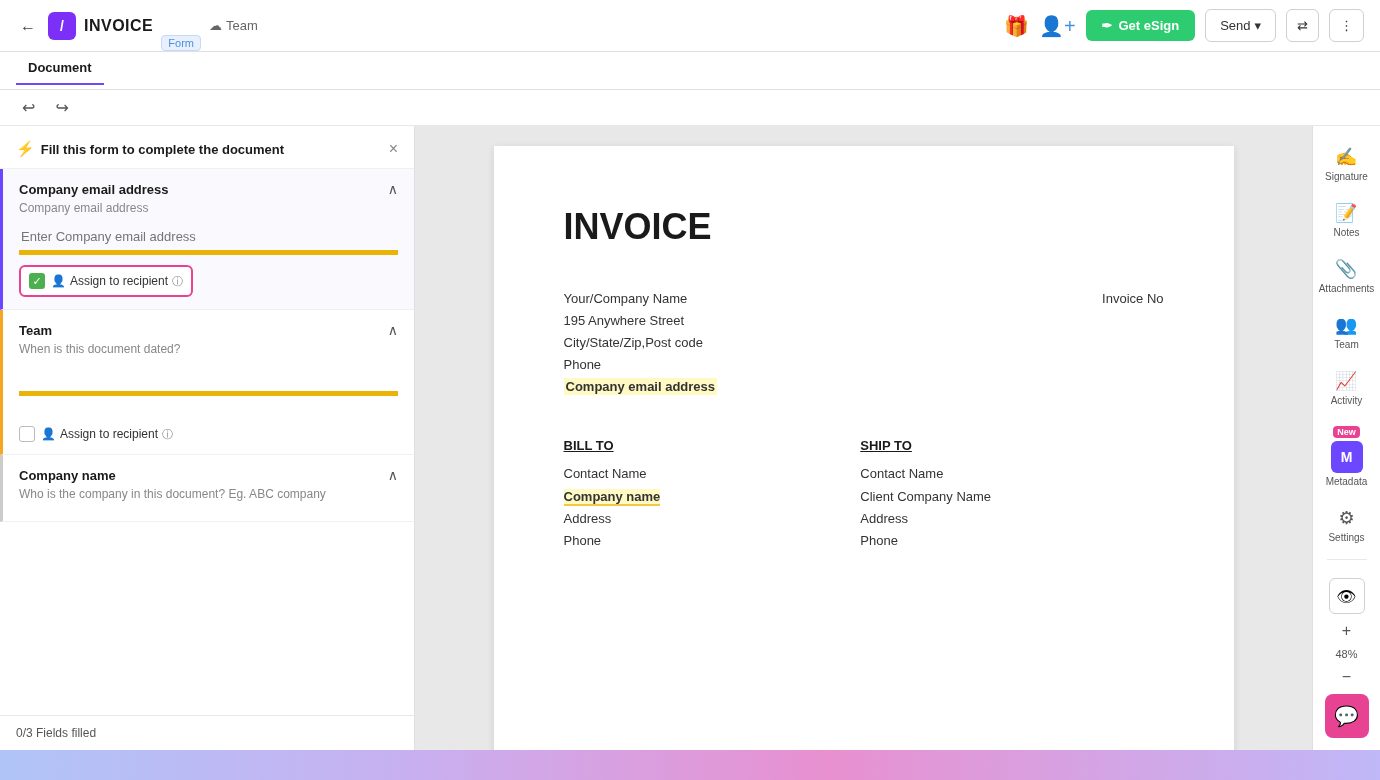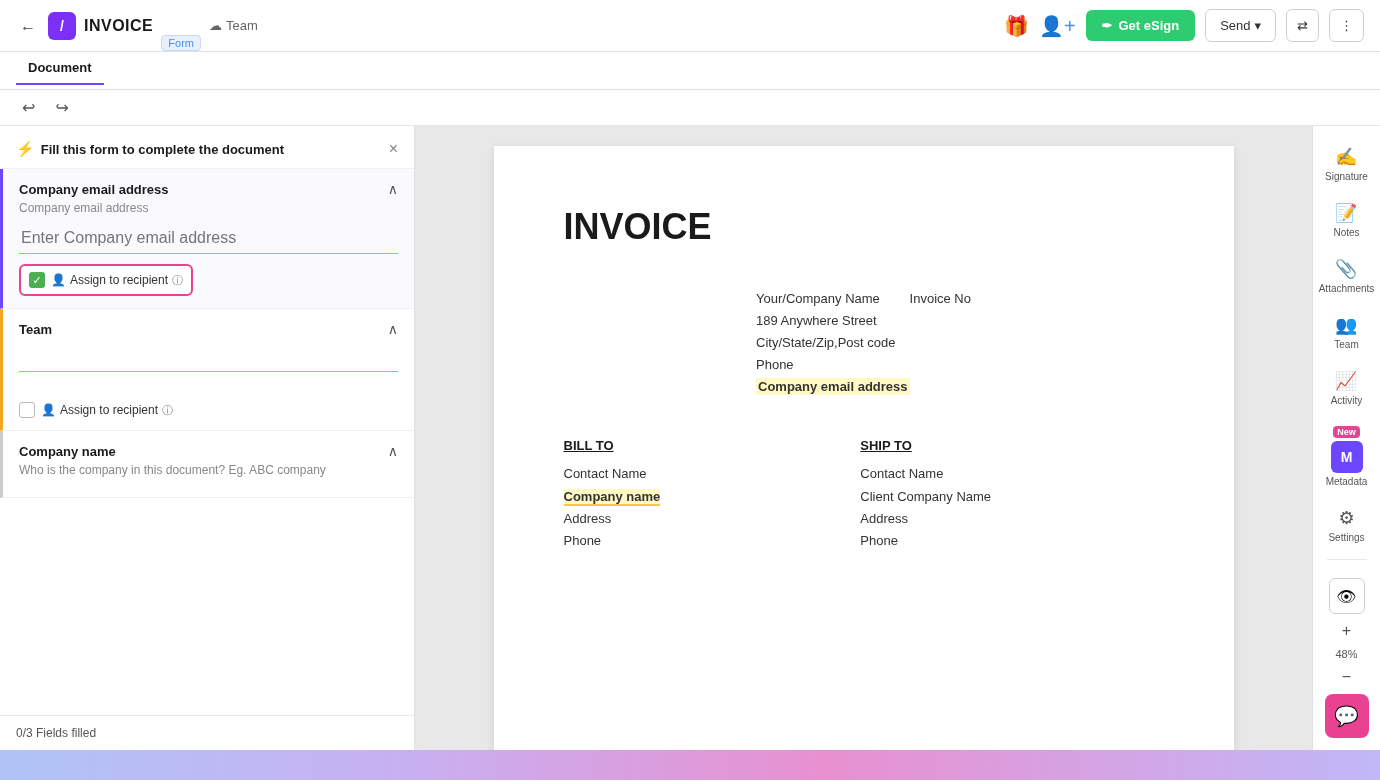--- a/index.html
+++ b/index.html
@@ -107,23 +107,23 @@
     .field-section.date-section { border-left-color: #f5a623; }
 
     .section-header { display: flex; align-items: center; justify-content: space-between; margin-bottom: 4px; }
     .section-title { font-size: 13px; font-weight: 600; color: #1a1a1a; }
     .section-desc { font-size: 12px; color: #888; margin-bottom: 8px; }
     .expand-btn { background: none; border: none; cursor: pointer; color: #555; font-size: 14px; }
 
     .field-input {
       width: 100%;
       border: none;
-      border-bottom: 1px solid #eab308;
+      border-bottom: 5px solid #eab308;
       padding: 6px 2px;
-      font-size: 16px;
+      font-size: 13px;
       color: #ef4444;
       outline: none;
       background: transparent;
       margin-bottom: 10px;
     }
 
     .assign-row {
       display: flex;
       align-items: center;
       gap: 6px;
@@ -168,21 +168,21 @@
       background: #fff;
       width: 740px;
       min-height: 900px;
       margin: 0 auto;
       padding: 60px 70px;
       box-shadow: 0 2px 8px rgba(0,0,0,0.1);
     }
 
     .invoice-title { font-size: 36px; font-weight: 900; color: #1a1a1a; margin-bottom: 40px; }
 
-    .doc-company-section { display: flex; justify-content: center; margin-bottom: 40px; }
+    .doc-company-section { display: flex; justify-content: space-between; margin-bottom: 40px; }
     .doc-company-left { }
     .doc-company-right { text-align: right; }
     .doc-line { font-size: 13px; color: #333; line-height: 1.7; }
     .doc-highlighted { font-weight: 700; background: #fff9c4; padding: 1px 2px; }
 
     .doc-billing { display: flex; gap: 200px; }
     .billing-section h3 { font-size: 13px; font-weight: 700; text-decoration: underline; margin-bottom: 10px; color: #1a1a1a; }
     .billing-line { font-size: 13px; color: #333; line-height: 1.7; }
     .billing-highlighted { font-weight: 700; background: #fff9c4; border-bottom: 2px solid #f5c842; }
 
@@ -323,20 +323,21 @@
             <span class="info-icon">ⓘ</span>
           </span>
         </div>
       </div>
 
       <div class="field-section date-section">
         <div class="section-header">
           <span class="section-title">Team</span>
           <button class="expand-btn">∧</button>
         </div>
+        <div class="section-desc">When is this document dated?</div>
         <input class="field-input" type="text" style="margin-bottom: 30px;">
         <div class="assign-row unchecked">
           <div class="checkbox-unchecked"></div>
           <span class="assign-label">
             <span>👤</span>
             <span>Assign to recipient</span>
             <span class="info-icon">ⓘ</span>
           </span>
         </div>
       </div>
@@ -357,21 +358,21 @@
   </div>
 
   <div class="document-area">
     <div class="doc-scroll-container">
       <div class="doc-page">
         <div class="invoice-title">INVOICE</div>
 
         <div class="doc-company-section">
           <div class="doc-company-left">
             <div class="doc-line">Your/Company Name</div>
-            <div class="doc-line">189 Anywhere Street</div>
+            <div class="doc-line">195 Anywhere Street</div>
             <div class="doc-line">City/State/Zip,Post code</div>
             <div class="doc-line">Phone</div>
             <div class="doc-line">
               <span class="doc-highlighted">Company email address</span>
             </div>
           </div>
           <div class="doc-company-right">
             <div class="doc-line">Invoice No</div>
           </div>
         </div>

